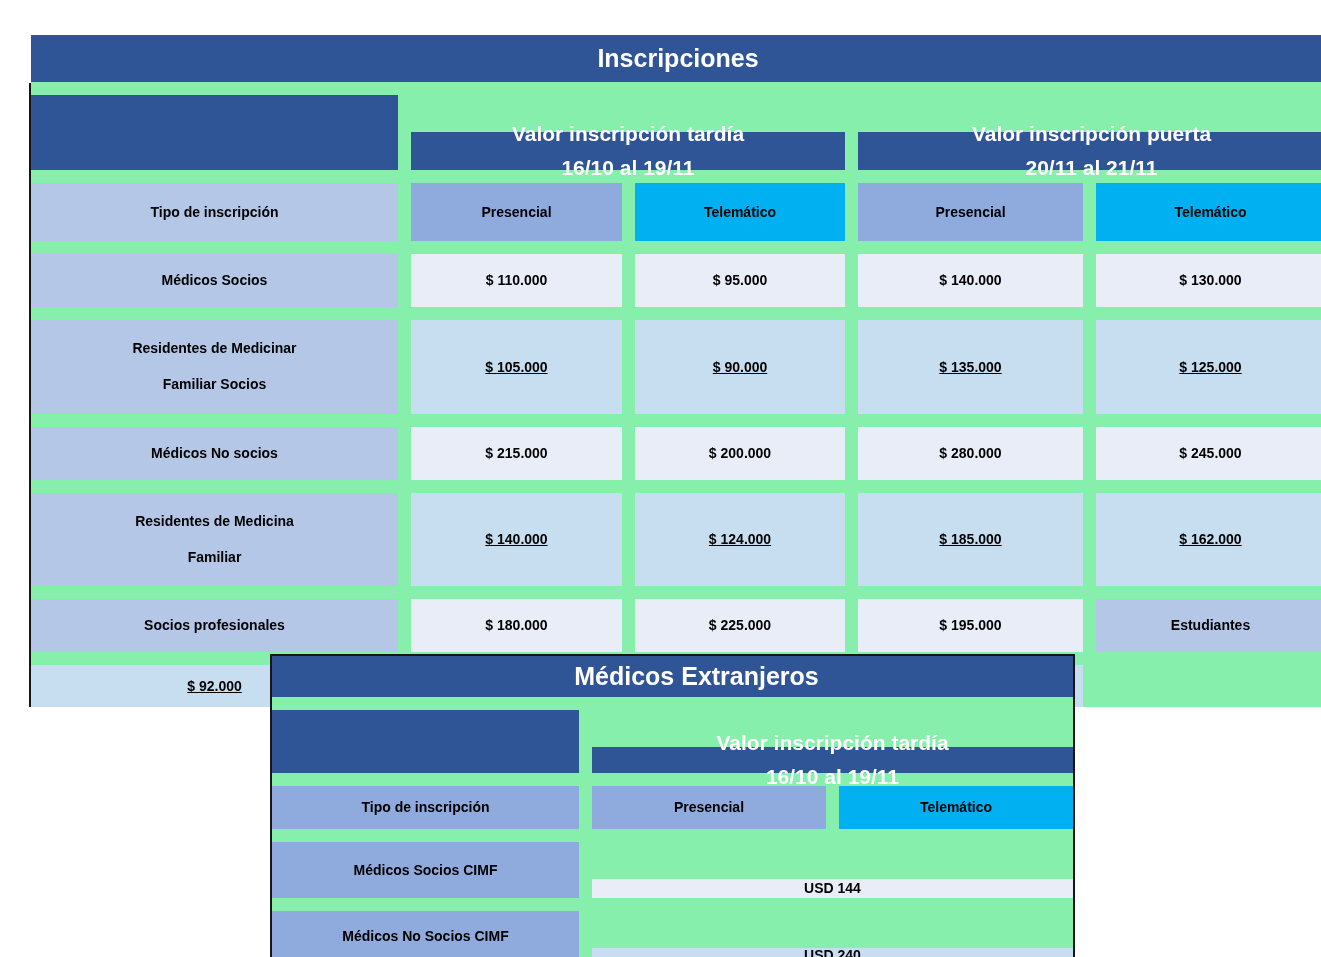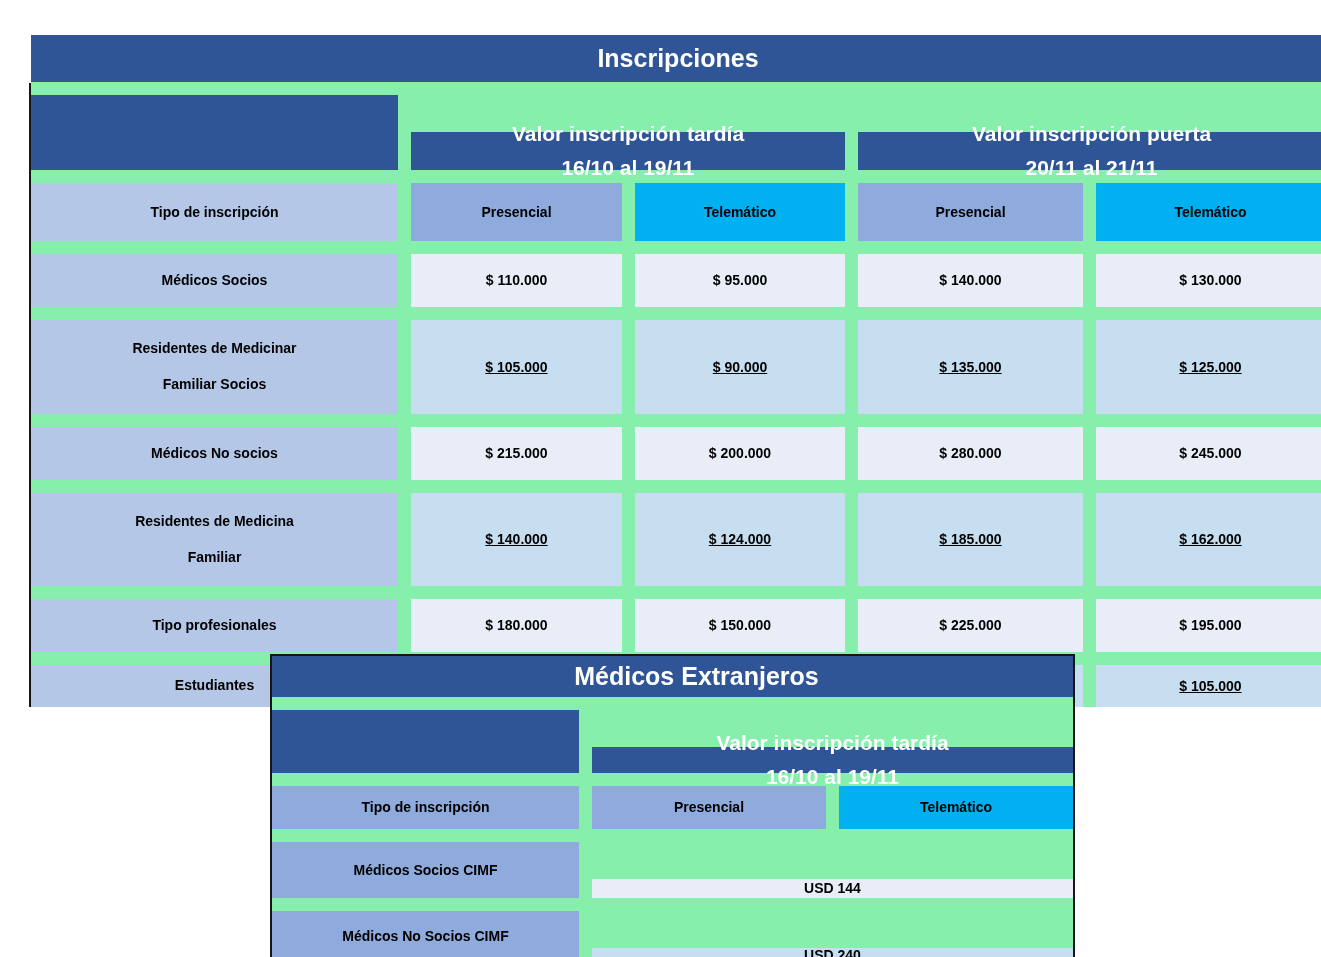--- a/index.html
+++ b/index.html
@@ -81,23 +81,22 @@
   <div class="c lav">$ 280.000</div>
   <div class="c lav">$ 245.000</div>
 
   <div class="c label1">Residentes de Medicina
 Familiar</div>
   <div class="c blu">$ 140.000</div>
   <div class="c blu">$ 124.000</div>
   <div class="c blu">$ 185.000</div>
   <div class="c blu">$ 162.000</div>
 
-  <div class="c label1">Tipo profesionales</div>
+  <div class="c label1">Socios profesionales</div>
   <div class="c lav">$ 180.000</div>
-  <div class="c lav">$ 150.000</div>
   <div class="c lav">$ 225.000</div>
   <div class="c lav">$ 195.000</div>
 
   <div class="c label1">Estudiantes</div>
   <div class="c blu">$ 92.000</div>
   <div class="c blu">$ 80.000</div>
   <div class="c blu">$ 120.000</div>
   <div class="c blu">$ 105.000</div>
 </div>
 

